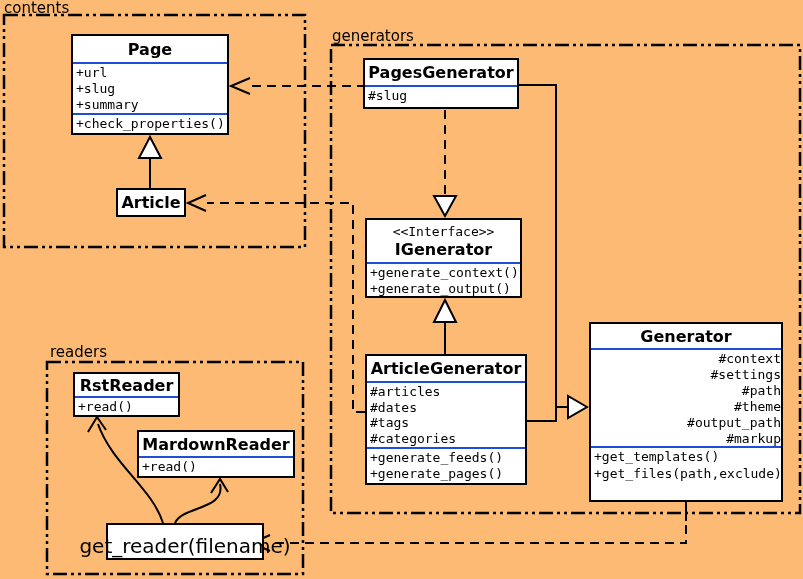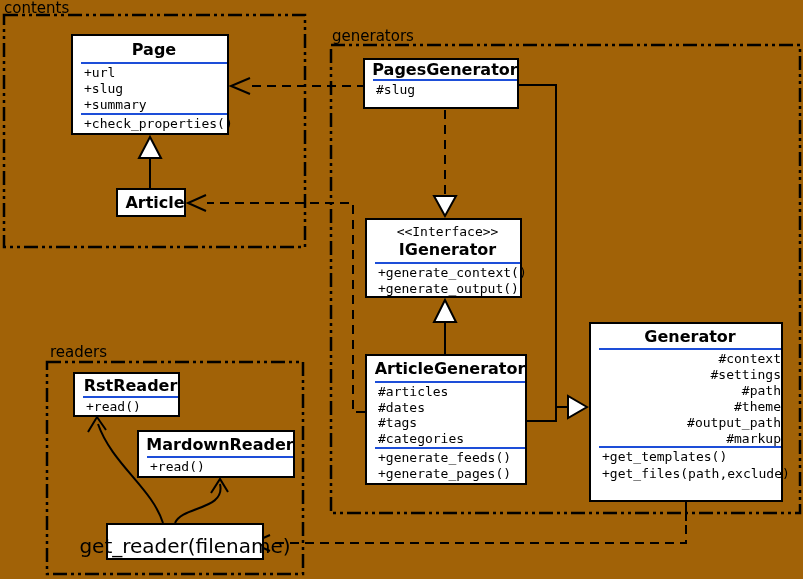--- a/index.html
+++ b/index.html
@@ -1,34 +1,34 @@
 <!DOCTYPE html>
 <html><head>
 <meta charset="utf-8">
 <style>
   html,body{margin:0;padding:0;background:#ffffff;}
   #canvas{
-    position:relative;width:803px;height:579px;background:#a16207;
+    position:relative;width:803px;height:579px;background:#fdba74;
     font-family:"DejaVu Sans","Liberation Sans",sans-serif;color:#000;
     overflow:hidden;
     text-decoration:underline;
   }
   #connector-layer{position:absolute;left:0;top:0;z-index:1;}
   .pkg-border{fill:none;stroke:#000;stroke-width:2.5;stroke-dasharray:14 4 3 4 3 4;}
   .edge-solid{fill:none;stroke:#000;stroke-width:2;}
   .edge-dashed{fill:none;stroke:#000;stroke-width:2;stroke-dasharray:9 6;}
   .tri{fill:#ffffff;stroke:#000;stroke-width:2;stroke-linejoin:miter;}
   .chevron{fill:none;stroke:#000;stroke-width:2;stroke-linejoin:miter;}
   .pkg-label{
     position:absolute;z-index:3;font-size:15px;line-height:17px;color:#000;
     background:transparent;white-space:nowrap;
   }
   .uml-box{
     position:absolute;z-index:2;background:#ffffff;border:2px solid #000;
-    box-sizing:border-box;display:flex;flex-direction:column;padding-left:8px;
+    box-sizing:border-box;display:flex;flex-direction:column;
   }
   .uml-title{
     font-weight:bold;font-size:16px;text-align:center;display:flex;
     align-items:center;justify-content:center;flex:0 0 auto;white-space:nowrap;
   }
   .uml-stereotype{
     font-family:"DejaVu Sans Mono","Liberation Mono",monospace;
     font-size:13px;font-weight:normal;text-align:center;white-space:nowrap;
   }
   .uml-sec{
@@ -98,21 +98,21 @@
     <div class="uml-sec" style="height:20px;line-height:16px;">
       <div class="uml-row">+check_properties()</div>
     </div>
   </div>
 
   <div class="uml-box" style="left:116px;top:188px;width:70px;height:29px;">
     <div class="uml-title" style="height:25px;">Article</div>
   </div>
 
   <div class="uml-box" style="left:363px;top:58px;width:156px;height:51px;">
-    <div class="uml-title" style="height:19px;">PagesGenerator</div>
+    <div class="uml-title" style="height:25px;">PagesGenerator</div>
     <div class="uml-sec" style="height:21px;line-height:16px;">
       <div class="uml-row">#slug</div>
     </div>
   </div>
 
   <div class="uml-box" style="left:365px;top:218px;width:157px;height:80px;">
     <div class="uml-title" style="height:42px;flex-direction:column;line-height:18px;">
       <div class="uml-stereotype">&lt;&lt;Interface&gt;&gt;</div>
       <div>IGenerator</div>
     </div>

